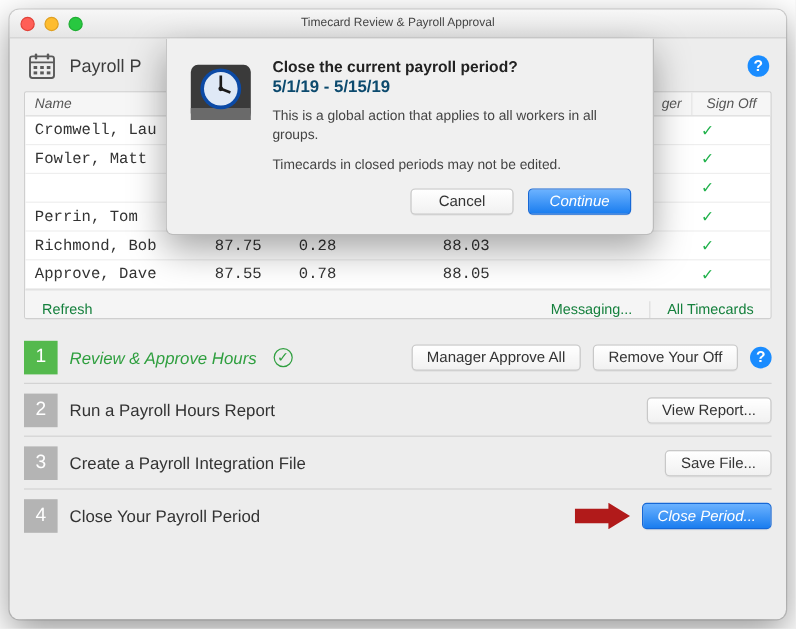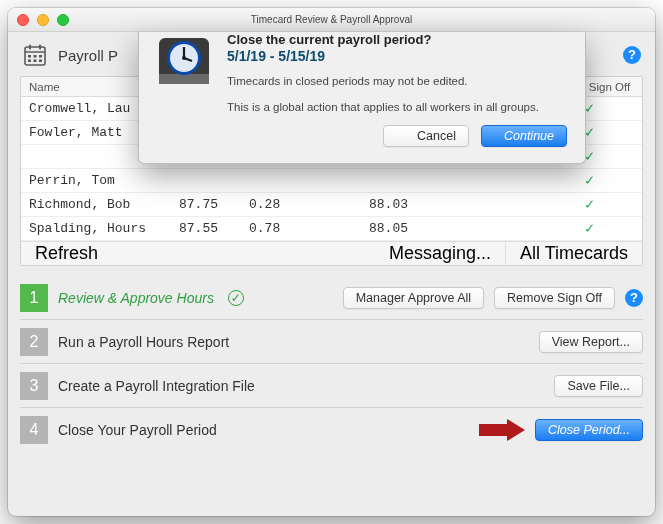--- a/index.html
+++ b/index.html
@@ -23,32 +23,32 @@
 
   
   .header { display: flex; align-items: center; padding: 10px 14px 8px 14px; height: 44px; }
   .cal-icon { width: 26px; height: 24px; margin-right: 10px; color:#5a5a5a; }
   .header-title { font-size: 15px; color: #3d3d3d; flex: 1; }
   .help-icon { width: 18px; height: 18px; border-radius: 50%; background: #1a8cff; color: #fff; font-size: 13px; font-weight: bold; text-align: center; line-height: 18px; }
 
   
   .table-wrap { margin: 0 12px; background: #fff; border: 1px solid #cfcfcf; border-radius: 2px; overflow: hidden; }
   .thead { display: flex; background: #f6f6f6; border-bottom: 1px solid #dcdcdc; font-size: 11.5px; color: #555; height: 20px; align-items: center; }
-  .th { padding: 0 8px; border-right: 1px solid #e5e5e5; height:100%; display:flex; align-items:center; }
+  .th { padding: 0 8px; border-right: 1px solid #e5e5e5; height:100%; display:flex; align-items:center;font-style:italic; }
   .col-name { flex: 0 0 150px; }
   .col-hrs  { flex: 0 0 70px; justify-content:flex-end; }
   .col-ot   { flex: 0 0 70px; justify-content:flex-end; }
   .col-pto  { flex: 0 0 50px; justify-content:flex-end; }
   .col-tot  { flex: 0 0 80px; justify-content:flex-end; }
   .col-mgr  { flex: 1 1 auto; justify-content:flex-end; }
   .col-so   { flex: 0 0 65px; justify-content:center; border-right:none; }
   .tbody .tr { display: flex; font-size: 13px; color: #333; height: 24px; align-items: center; border-bottom: 1px solid #eee; }
   .td { padding: 0 8px; font-family: Liberation Mono, monospace; }
   .check { color: #21b24c; font-size: 15px; font-weight: bold; }
-  .tfoot { display: flex; background: #f5f5f5; border-top: 1px solid #dcdcdc; height: 24px; align-items: center; font-size: 18px; color: #000000; }
+  .tfoot { display: flex; background: #f5f5f5; border-top: 1px solid #dcdcdc; height: 24px; align-items: flex-end; font-size: 12px; color: #15803d; }
   .tfoot .fcell { padding: 0 14px; }
   .tfoot .spacer { flex: 1; }
 
   
   .steps { margin: 10px 12px 0 12px; }
   .step { display: flex; align-items: center; height: 44px; border-bottom: 1px solid #d3d3d3; gap: 10px; }
   .step:last-child { border-bottom: none; }
   .step-num { width: 28px; height: 28px; background: #b4b4b4; color: #fff; font-size: 16px; display:flex; align-items:center; justify-content:center; }
   .step-num.green { background: #54b94d; }
   .step-label { font-size: 14px; color: #333; }
@@ -61,34 +61,34 @@
     box-shadow: 0 1px 0 rgba(0,0,0,0.04);
   }
   .mac-btn.blue {
     background: linear-gradient(#6bb2ff,#1a7def); border-color:#1668d6; color:#fff;font-style:italic;
   }
   .arrow { width: 46px; height: 22px; position: relative; }
   .arrow svg { width:100%; height:100%; }
 
   
   .sheet {
-    position: absolute; top: 24px; left: 130px; width: 448px; background: #f0f0f0;
+    position: absolute; top: 24px; left: 130px; width: 407px; background: #f0f0f0;
     border: 1px solid #bcbcbc; border-top: none;
     box-shadow: 0 12px 30px rgba(0,0,0,0.35);
-    padding: 0 18px 16px 16px; display: flex; gap: 14px;
+    padding: 16px 18px 16px 16px; display: flex; gap: 14px;
     border-bottom-left-radius: 6px; border-bottom-right-radius: 6px;
     z-index: 10;
   }
   .sheet-icon { width: 58px; height: 58px; flex-shrink: 0; }
   .sheet-body { flex: 1; font-size: 11.5px; color: #444; }
   .sheet-title { font-size: 13px; font-weight: bold; color: #222; margin-bottom: 1px; }
   .sheet-range { font-size: 14px; font-weight: bold; color: #0c4a6e; margin-bottom: 10px; }
   .sheet-line { margin-bottom: 10px; line-height:1.35; }
   .sheet-btns { display: flex; justify-content: flex-end; gap: 12px; margin-top: 6px; }
-  .sheet-btns .mac-btn { min-width: 86px; text-align:right; }
+  .sheet-btns .mac-btn { min-width: 86px; text-align:center; }
 </style>
 </head>
 <body>
 
 <div class="outer">
   <div class="window">
 
     <div class="titlebar">
       <div class="traffic">
         <span class="tl-close"></span>
@@ -166,21 +166,21 @@
           <div class="tr">
             <div class="td col-name">Richmond, Bob</div>
             <div class="td col-hrs">87.75</div>
             <div class="td col-ot">0.28</div>
             <div class="td col-pto"></div>
             <div class="td col-tot">88.03</div>
             <div class="td col-mgr"></div>
             <div class="td col-so check">✓</div>
           </div>
           <div class="tr">
-            <div class="td col-name">Spalding, Hours</div>
+            <div class="td col-name">Approve, Dave</div>
             <div class="td col-hrs">87.55</div>
             <div class="td col-ot">0.78</div>
             <div class="td col-pto"></div>
             <div class="td col-tot">88.05</div>
             <div class="td col-mgr"></div>
             <div class="td col-so check">✓</div>
           </div>
         </div>
         <div class="tfoot">
           <div class="fcell">Refresh</div>
@@ -190,21 +190,21 @@
         </div>
       </div>
 
       <div class="steps">
         <div class="step">
           <div class="step-num green">1</div>
           <div class="step-label green">Review &amp; Approve Hours</div>
           <div class="step-check">✓</div>
           <div class="step-spacer"></div>
           <button class="mac-btn">Manager Approve All</button>
-          <button class="mac-btn">Remove Sign Off</button>
+          <button class="mac-btn">Remove Your Off</button>
           <div class="help-icon">?</div>
         </div>
         <div class="step">
           <div class="step-num">2</div>
           <div class="step-label">Run a Payroll Hours Report</div>
           <div class="step-spacer"></div>
           <button class="mac-btn">View Report...</button>
         </div>
         <div class="step">
           <div class="step-num">3</div>
@@ -235,22 +235,22 @@
           <circle cx="29" cy="26" r="17" fill="#0b4aa6"></circle>
           <circle cx="29" cy="26" r="14" fill="#dfe9f6"></circle>
           <line x1="29" y1="26" x2="29" y2="15" stroke="#1a1a1a" stroke-width="2.2"></line>
           <line x1="29" y1="26" x2="37" y2="29" stroke="#1a1a1a" stroke-width="2.2"></line>
           <circle cx="29" cy="26" r="2" fill="#1a1a1a"></circle>
         </svg>
       </div>
       <div class="sheet-body">
         <div class="sheet-title">Close the current payroll period?</div>
         <div class="sheet-range">5/1/19 - 5/15/19</div>
+        <div class="sheet-line">This is a global action that applies to all workers in all groups.</div>
         <div class="sheet-line">Timecards in closed periods may not be edited.</div>
-        <div class="sheet-line">This is a global action that applies to all workers in all groups.</div>
         <div class="sheet-btns">
           <button class="mac-btn">Cancel</button>
           <button class="mac-btn blue">Continue</button>
         </div>
       </div>
     </div>
 
   </div>
 </div>
 

